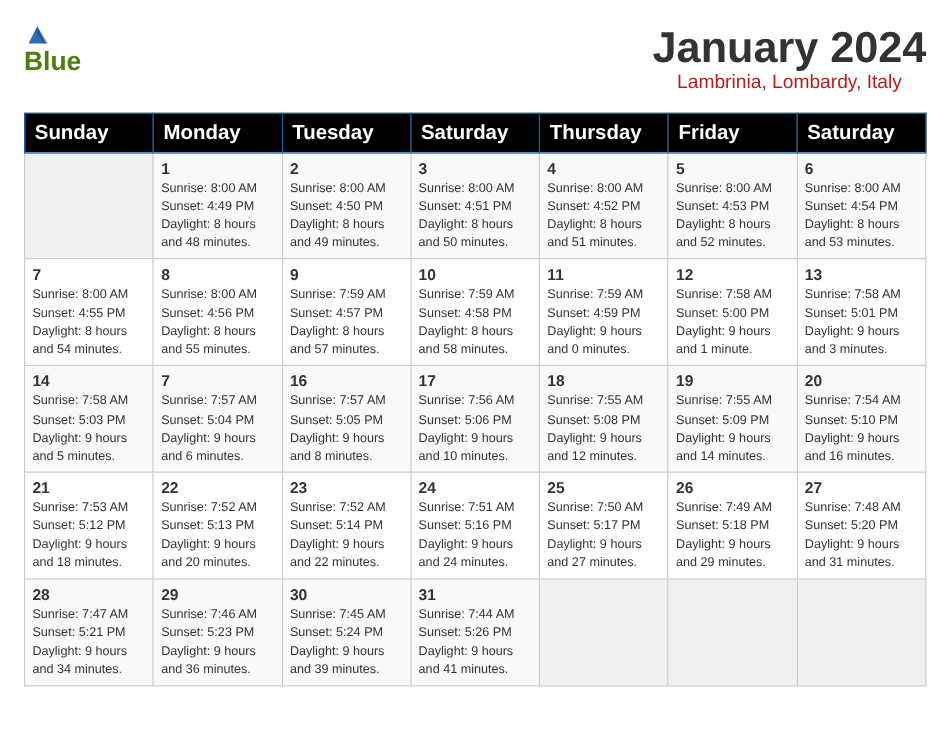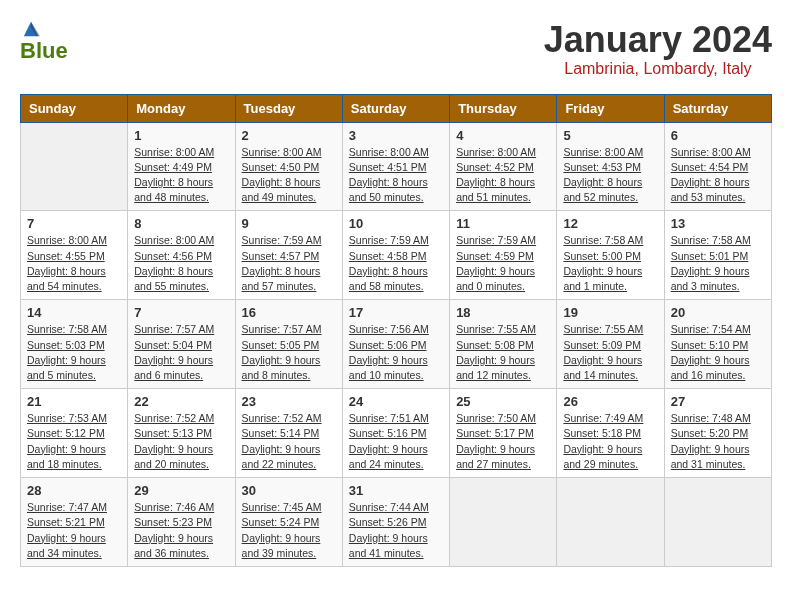--- a/index.html
+++ b/index.html
@@ -51,23 +51,23 @@
     }
     .location {
       font-size: 16px;
       color: #b91c1c;
     }
     table {
       width: 100%;
       border-collapse: collapse;
     }
     thead th {
-      background-color: #a16207;
+      background-color: #000000;
       color: #fff;
-      font-size: 13px;
+      font-size: 17px;
       font-weight: bold;
       padding: 6px 8px;
       text-align: left;
       border: 1px solid #1a5a9a;
     }
     tbody td {
       border: 1px solid #ccc;
       vertical-align: top;
       padding: 5px 6px;
       width: 107px;
@@ -81,21 +81,20 @@
       font-size: 13px;
       font-weight: bold;
       color: #333;
       display: block;
       margin-bottom: 2px;
     }
     .day-info {
       font-size: 10.5px;
       color: #333;
       line-height: 1.45;
-      text-decoration: underline;
     }
     .empty-cell {
       background: #f0f0f0 !important;
     }
   </style>
 </head>
 <body>
 
 <div class="header">
   <div class="logo">

